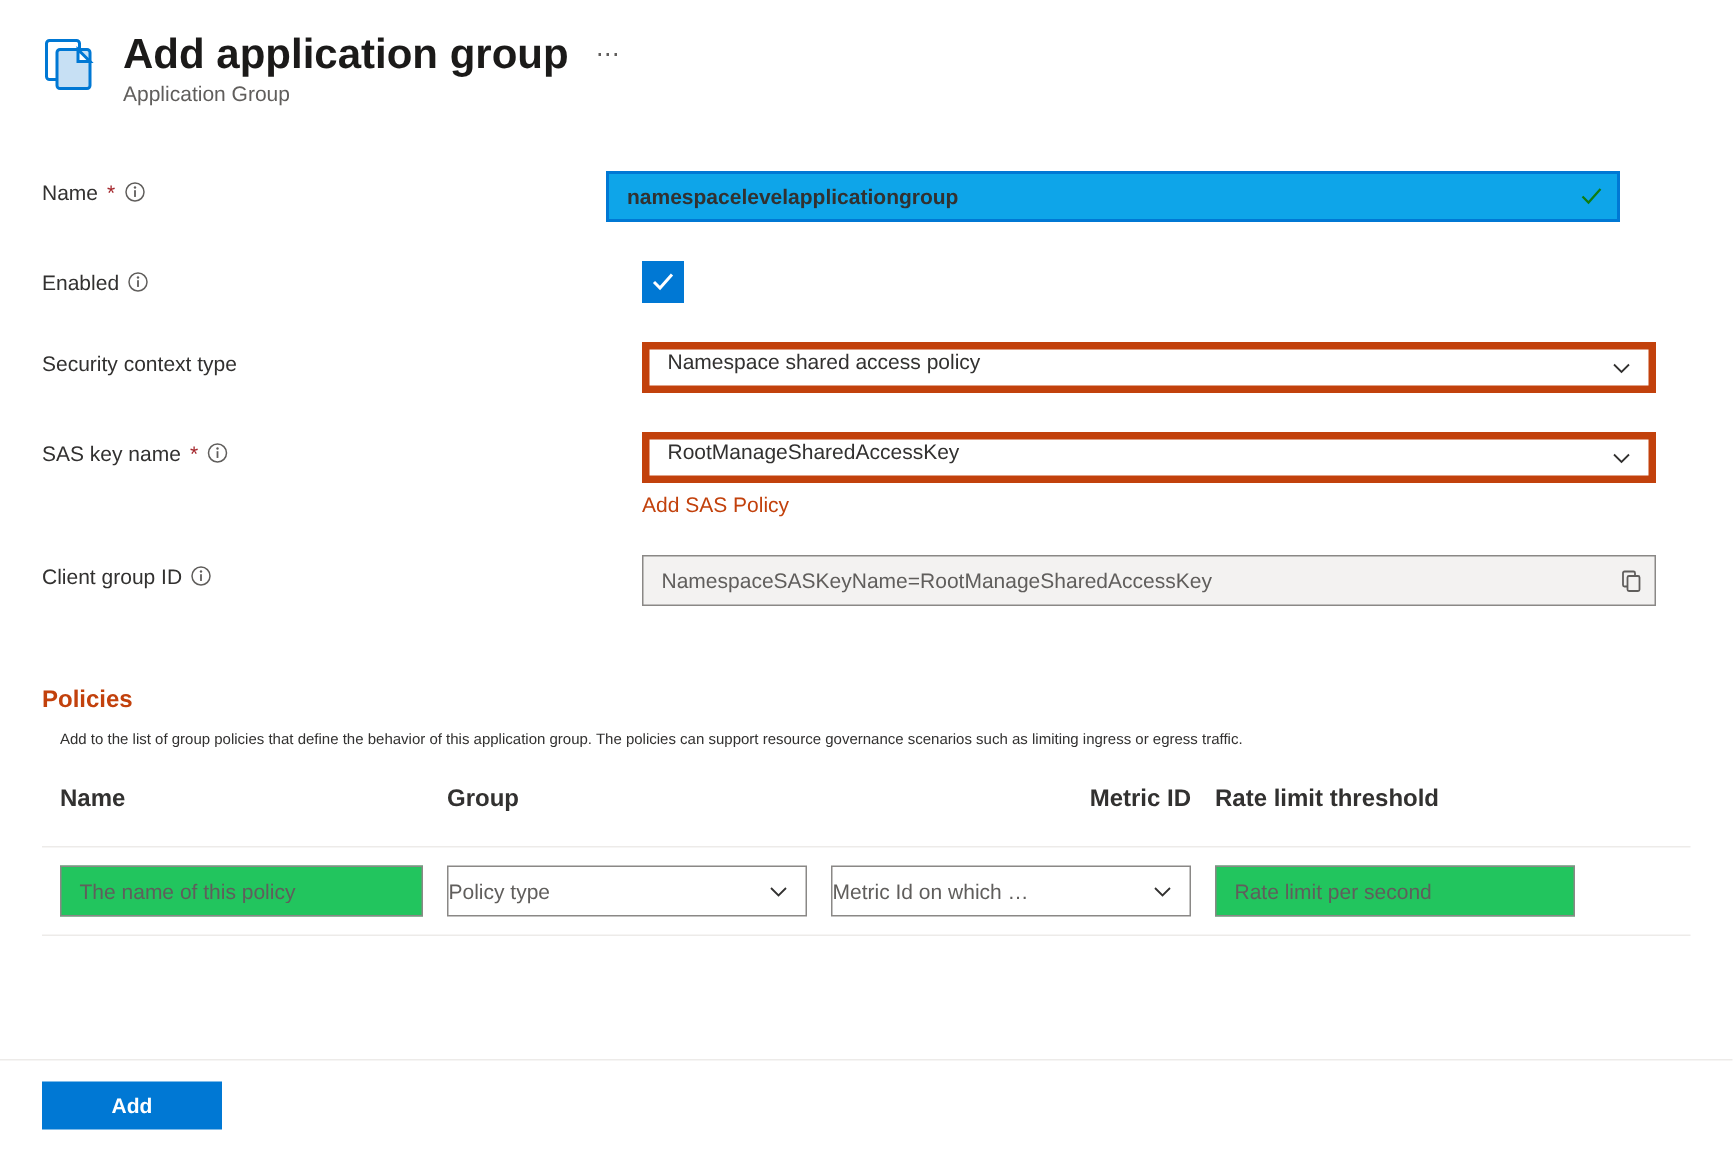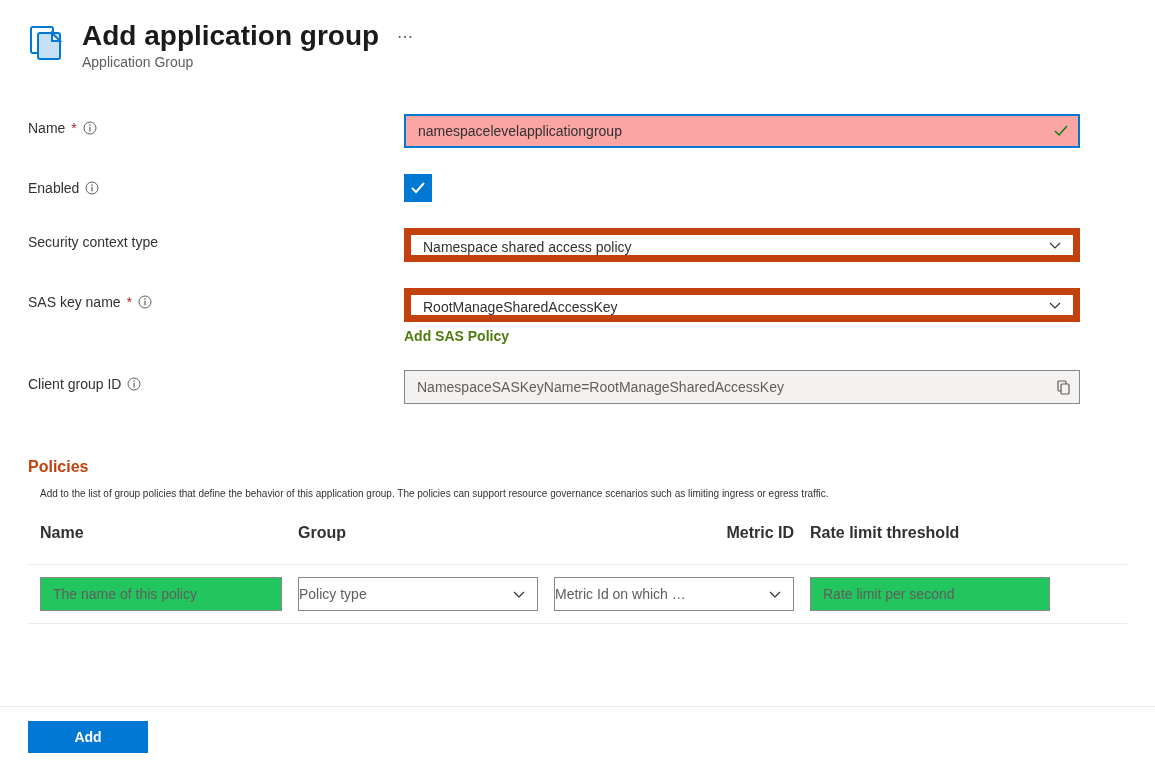--- a/index.html
+++ b/index.html
@@ -14,50 +14,50 @@
     .header { display: flex; align-items: flex-start; gap: 16px; }
     .header-text { flex: 1; }
     .title-row { display: flex; align-items: center; gap: 12px; text-align: right; }
     h1 { font-size: 28px; font-weight: 600; color: #1b1a19; }
     .more-icon { font-size: 16px; color: #605e5c; padding: 4px 6px; cursor: pointer; letter-spacing: 1px; }
     .subtitle { font-size: 14px; color: #605e5c; margin-top: 2px; }
     .doc-icon { width: 38px; height: 38px; margin-top: 4px; }
 
     .form { margin-top: 44px; }
     .row { display: flex; align-items: flex-start; }
-    .row + .row { margin-top: 26px; }
+    .row + .row { margin-top: 26px; gap: 24px; }
     .label-col { width: 376px; display: flex; align-items: center; gap: 6px; padding-top: 6px; font-size: 14px; color: #323130; }
     .label-col .req { color: #a4262c; }
     .info-icon { width: 14px; height: 14px; display: inline-flex; }
     .info-icon svg { width: 14px; height: 14px; }
     .field-col { flex: 1; max-width: 676px; }
 
     .text-input {
       width: 100%; height: 34px; padding: 0 34px 0 12px;
       border: 1px solid #8a8886; font-size: 14px; color: #323130;
-      background: #fca5a5; font-family: inherit;
+      background: #0ea5e9; font-family: inherit; font-weight: bold;
     }
     .text-input.valid { border: 2px solid #0078d4; }
     .input-wrap { position: relative; }
     .check-valid { position: absolute; right: 10px; top: 50%; transform: translateY(-50%); width: 18px; height: 18px; }
 
     .checkbox {
       width: 28px; height: 28px; background: #0078d4; display: flex;
       align-items: center; justify-content: center; cursor: pointer;
     }
 
     .select {
       width: 100%; height: 34px; padding: 0 34px 0 12px;
-      border: 7px solid #c2410c; font-size: 14px; color: #323130;
-      background: #fff; display: flex; align-items: flex-end; position: relative;
+      border: 5px solid #c2410c; font-size: 14px; color: #323130;
+      background: #fff; display: flex; align-items: flex-start; position: relative;
       cursor: pointer;
     }
     .chevron { position: absolute; right: 10px; top: 50%; transform: translateY(-50%); width: 16px; height: 16px; }
 
-    .link { color: #4d7c0f; font-size: 14px; cursor: pointer; margin-top: 6px; display: inline-block; font-weight: bold; }
+    .link { color: #c2410c; font-size: 14px; cursor: pointer; margin-top: 6px; display: inline-block; }
 
     .readonly {
       width: 100%; height: 34px; padding: 0 36px 0 12px;
       border: 1px solid #8a8886; font-size: 14px; color: #605e5c;
       background: #f3f2f1; display: flex; align-items: center; position: relative;
     }
     .copy-icon { position: absolute; right: 8px; top: 50%; transform: translateY(-50%); width: 16px; height: 16px; cursor: pointer; }
 
     .section-title { font-size: 16px; font-weight: 600; margin-top: 54px; color: #c2410c; }
     .section-desc { font-size: 10px; color: #323130; margin-top: 10px; line-height: 1.55; max-width: 1020px; padding-left: 12px; }

